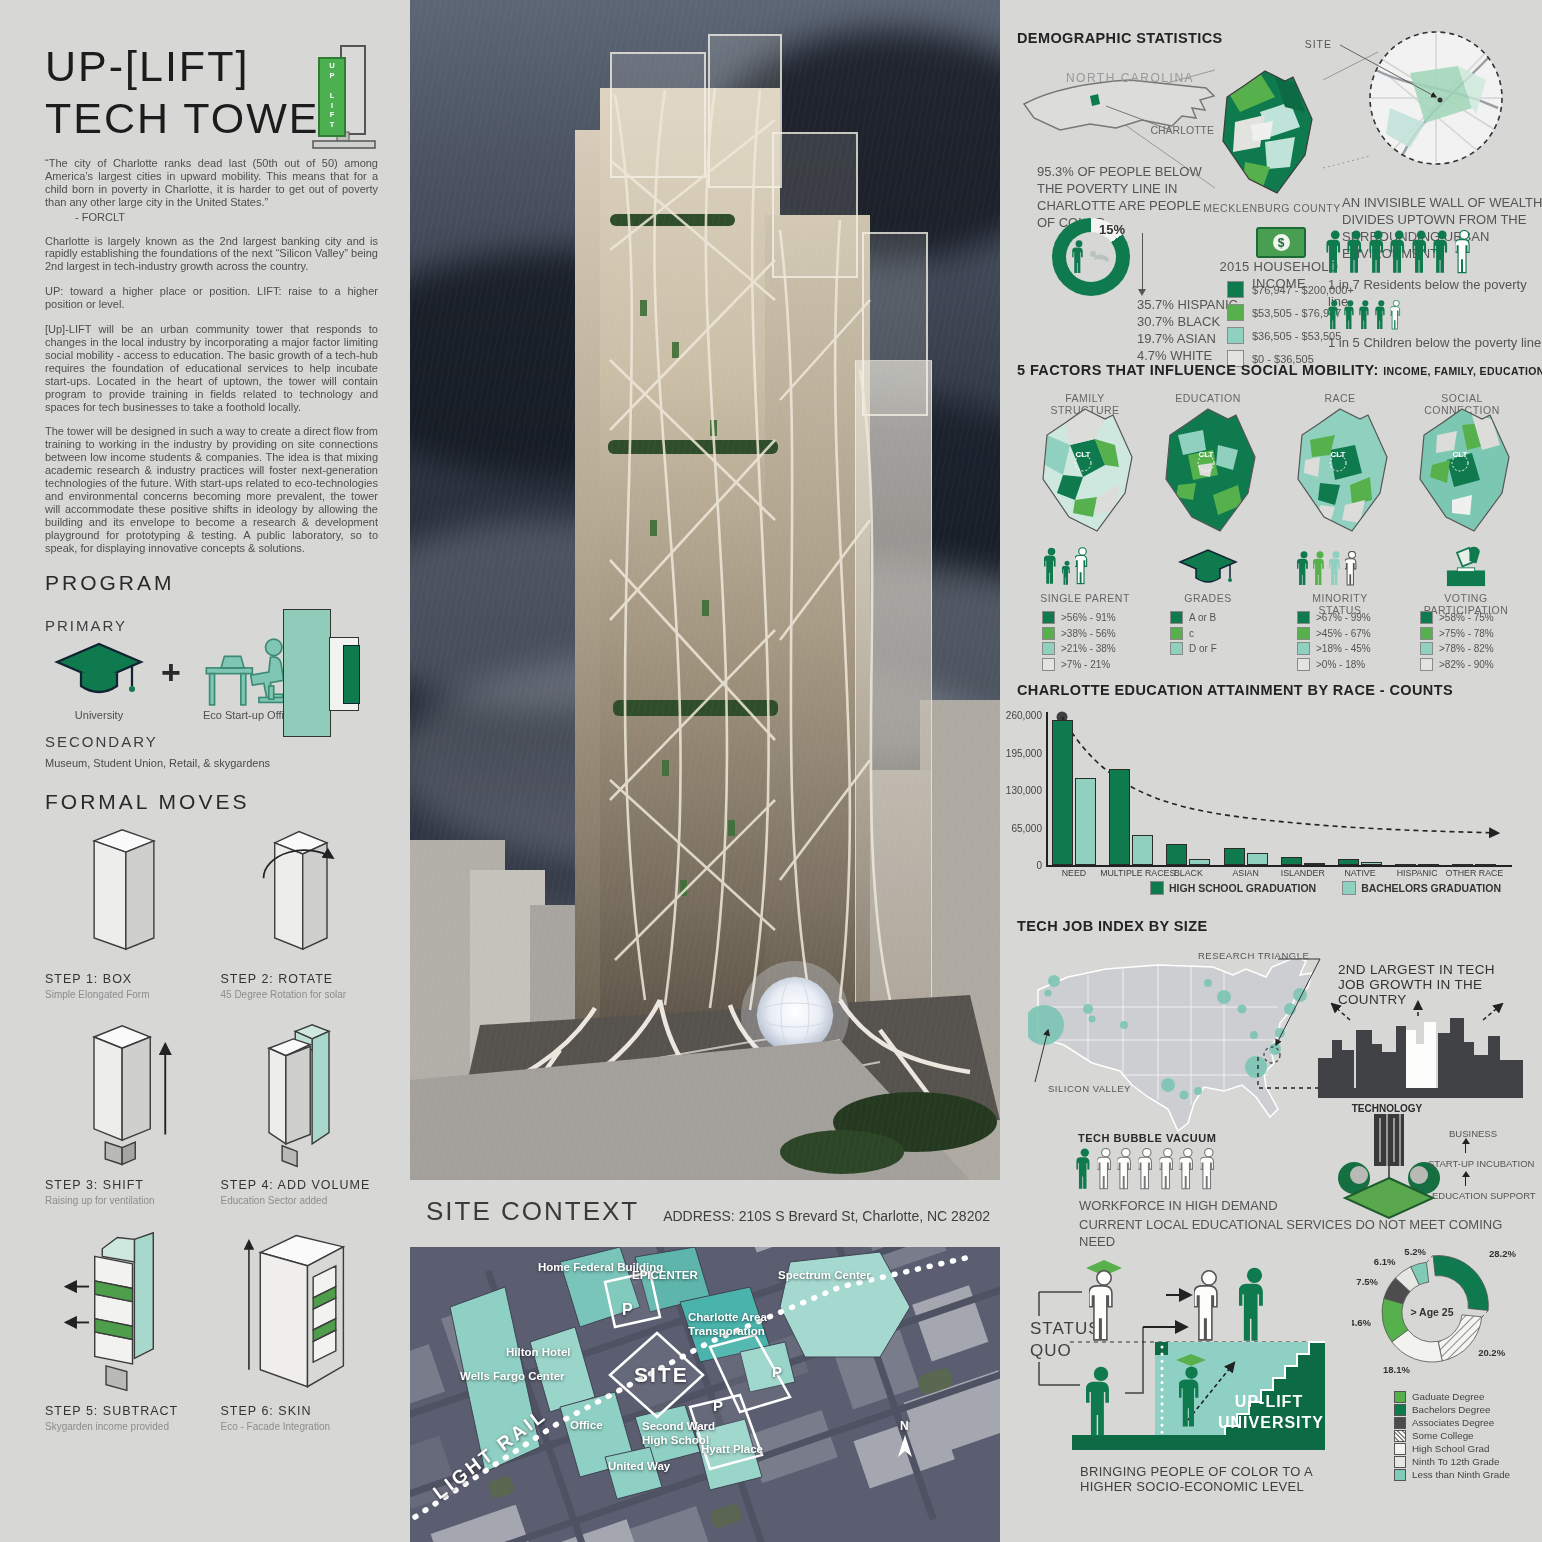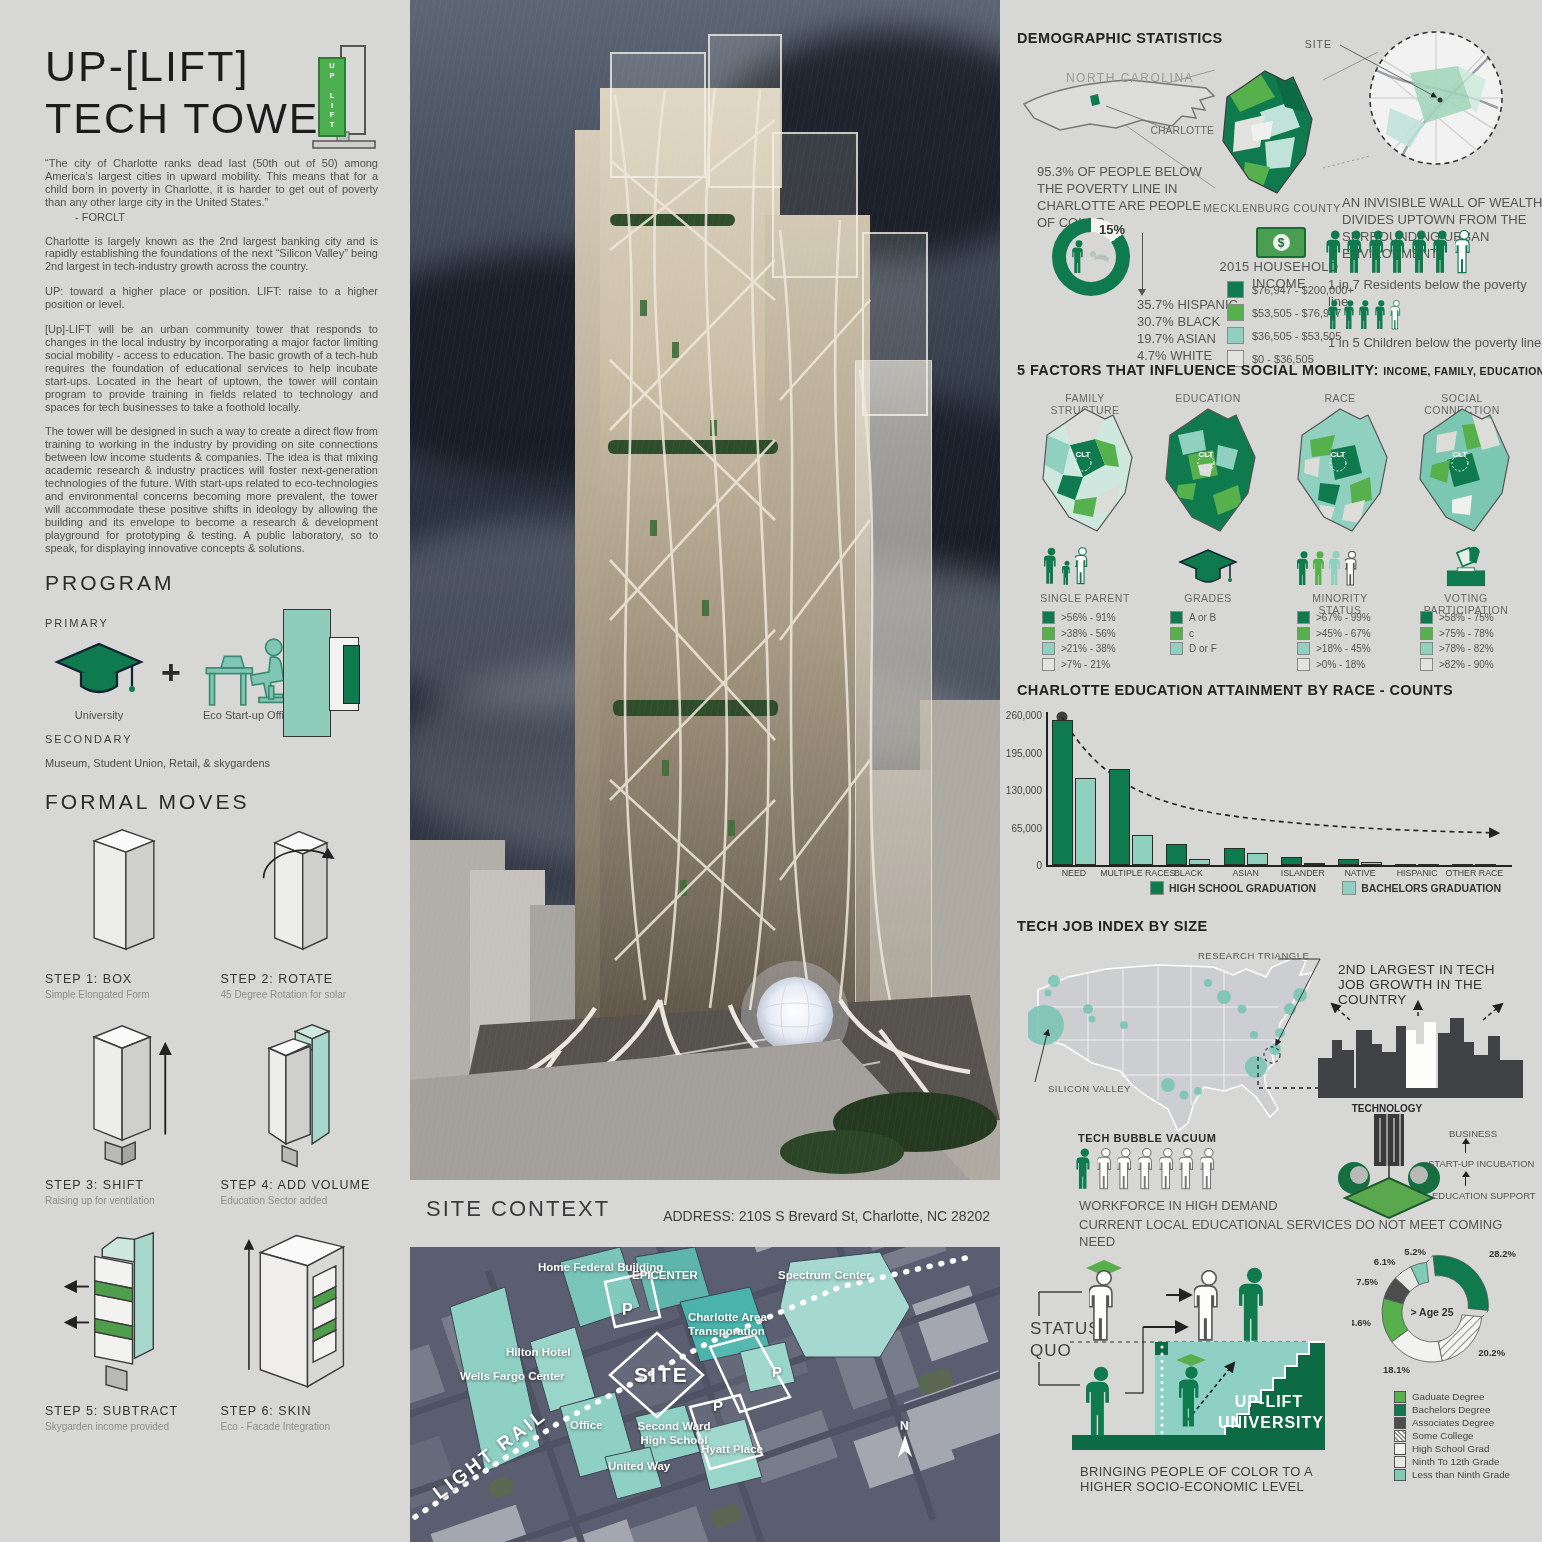--- a/index.html
+++ b/index.html
@@ -9,21 +9,21 @@
   h1,h2,p{margin:0;font-weight:400}
   
   .left-col{position:absolute;left:45px;top:40px;width:333px}
   .t1{font-size:43px;letter-spacing:2px;color:#1c1c1c;line-height:1.22}
   .logo{position:absolute;left:266px;top:4px;width:72px;height:106px}
   .logo-text{position:absolute;left:11px;top:17px;width:20px;font-size:7.5px;font-weight:bold;
     color:#fff;text-align:center;line-height:1.32;white-space:pre-line}
   .q,.p{font-size:11px;line-height:12.9px;text-align:justify;color:#4e4e4e;margin:12px 0 0}
   .attrib{margin:2px 0 0 30px;font-size:11px;color:#4e4e4e}
   .h-sec{font-size:21px;letter-spacing:3px;color:#2a2a2a;margin-top:17px}
-  .small-cap{font-size:11px;letter-spacing:2px;color:#3d3d3d}
+  .small-cap{font-size:15px;letter-spacing:2px;color:#3d3d3d}
   .zone{position:relative;height:172px;margin-top:6px}
   .icn-lbl{position:absolute;font-size:11px;color:#4e4e4e;text-align:center}
   .plus{position:absolute;font-size:34px;color:#2a2a2a;font-weight:bold}
   .prog-diagram{position:absolute;left:238px;top:8px;width:95px;height:126px}
   .pd-teal{position:absolute;left:0;top:0;width:46px;height:126px;background:#8fccba;border:1px solid #333}
   .pd-white{position:absolute;left:46px;top:28px;width:28px;height:72px;background:#f2f2f0;border:1px solid #333}
   .pd-green{position:absolute;left:60px;top:36px;width:15px;height:57px;background:#0f7a4e;border:1px solid #123}
   .steps{display:grid;grid-template-columns:1fr 1fr;column-gap:18px;row-gap:22px;margin-top:12px}
   .step .fig{display:block;margin:0 auto}
   .step-title{font-size:12.5px;letter-spacing:1px;color:#333;margin-top:6px}
@@ -35,21 +35,21 @@
   .rain{position:absolute;inset:0;background:repeating-linear-gradient(100deg,rgba(255,255,255,.05) 0 1px,transparent 1px 6px);opacity:.6}
   .bld{position:absolute;background:#b5b2ac}
   .slab{position:absolute}
   .stripes{background-image:repeating-linear-gradient(180deg,rgba(45,38,30,.26) 0 2px,transparent 2px 13px),
     repeating-linear-gradient(90deg,rgba(255,255,255,.07) 0 1px,transparent 1px 12px)}
   .cage{position:absolute;border:2px solid rgba(246,241,231,.75);background:rgba(240,238,230,.14)}
   .gr{position:absolute;background:#3f6f38;opacity:.92}
   .band{position:absolute;background:#2f4d2b;border-radius:6px}
   
   .site-head{position:absolute;left:410px;top:1180px;width:590px;height:67px;background:#d7d7d5}
-  .sc-title{position:absolute;left:16px;top:16px;font-size:22px;letter-spacing:2px;color:#3a3a3a}
+  .sc-title{position:absolute;left:16px;top:16px;font-size:26px;letter-spacing:2px;color:#3a3a3a}
   .sc-addr{position:absolute;right:10px;top:28px;font-size:14px;color:#3f3f3f}
   .site-map{position:absolute;left:410px;top:1247px;width:590px;height:295px;background:#5a5e70;overflow:hidden}
   .ml{position:absolute;color:#fff;font-weight:bold;font-size:11.5px;line-height:1.2;
     text-shadow:0 1px 3px rgba(0,0,0,.6);white-space:nowrap}
   
   .rh{position:absolute;font-size:14.5px;font-weight:bold;color:#232323;letter-spacing:.4px;white-space:nowrap}
   .rl{position:absolute;font-size:13px;color:#555;line-height:1.32}
   .lg-row{display:flex;align-items:center;gap:8px;height:23px;font-size:11px;color:#555}
   .sw{width:15px;height:15px;border:1px solid #8a8a8a;flex:0 0 auto}
   .fl-row{display:flex;align-items:center;gap:6px;height:15.5px;font-size:10px;color:#555}
@@ -415,21 +415,21 @@
       <polygon points="495,188 502,210 495,204 488,210" fill="#fff"></polygon>
     </svg>
     <div class="ml" style="left:128px;top:14px">Home Federal Building</div>
     <div class="ml" style="left:222px;top:22px">EPICENTER</div>
     <div class="ml" style="left:368px;top:22px">Spectrum Center</div>
     <div class="ml" style="left:278px;top:64px;width:110px;white-space:normal;text-align:left">Charlotte Area Transporation</div>
     <div class="ml" style="left:96px;top:99px">Hilton Hotel</div>
     <div class="ml" style="left:50px;top:123px">Wells Fargo Center</div>
     <div class="ml" style="left:224px;top:115px;font-size:21px;letter-spacing:2px">SITE</div>
     <div class="ml" style="left:160px;top:172px">Office</div>
-    <div class="ml" style="left:216px;top:173px;width:96px;white-space:normal;text-align:center">Second Ward High School</div>
+    <div class="ml" style="left:232px;top:173px;width:96px;white-space:normal;text-align:left">Second Ward High School</div>
     <div class="ml" style="left:291px;top:196px">Hyatt Place</div>
     <div class="ml" style="left:198px;top:213px">United Way</div>
     <div class="ml" style="left:12px;top:196px;font-size:19px;letter-spacing:3px;transform:rotate(-37deg)">LIGHT RAIL</div>
     <div class="ml" style="left:212px;top:53px;font-size:16px">P</div>
     <div class="ml" style="left:303px;top:150px;font-size:15px">P</div>
     <div class="ml" style="left:362px;top:116px;font-size:15px">P</div>
     <div class="ml" style="left:490px;top:172px;font-size:12px">N</div>
   </section>
 
   <h2 class="rh" style="left:1017px;top:30px">DEMOGRAPHIC STATISTICS</h2>

